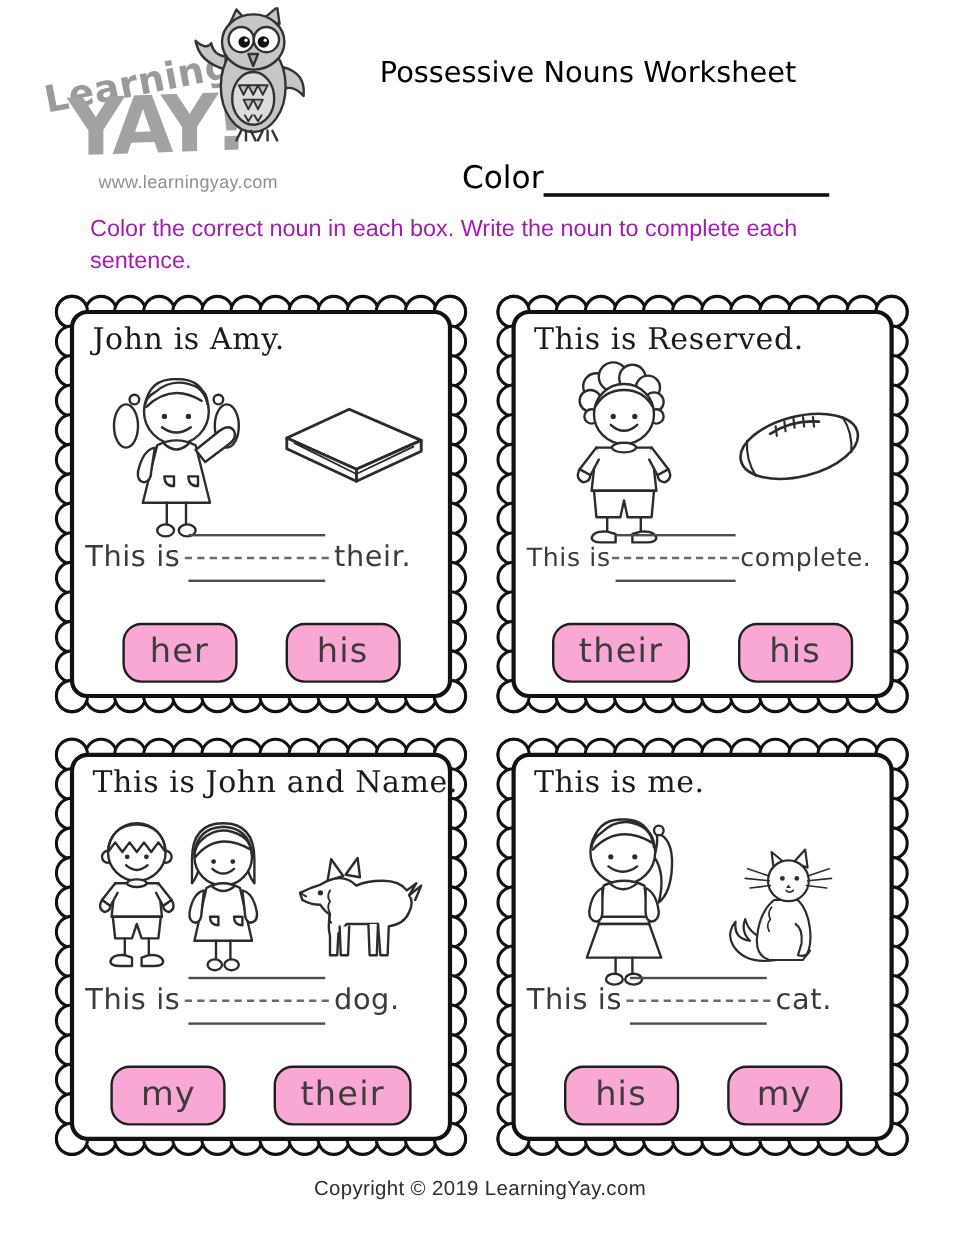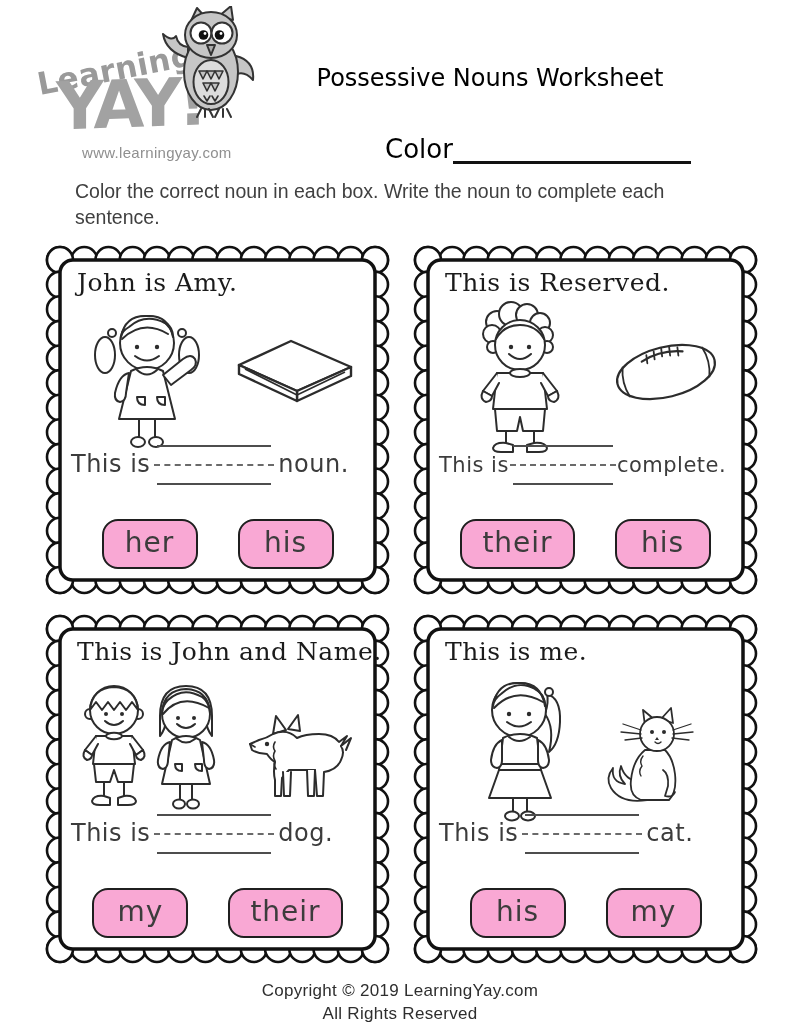--- a/index.html
+++ b/index.html
@@ -11,27 +11,27 @@
   .logo { position:absolute; left:24px; top:4px; width:250px; height:165px; }
   .logo-word1 { position:absolute; left:12px; top:46px; font-size:31px; font-weight:bold;
                 color:#9a9a9a; transform:rotate(-11deg); letter-spacing:0.5px; }
   .logo-word2 { position:absolute; left:32px; top:62px; font-size:66px; font-weight:bold;
                 color:#a2a2a2; letter-spacing:-4px; transform:rotate(-2deg) skewX(-2deg); }
   .logo-url  { position:absolute; left:58px; top:140px; font-size:15px; color:#8f8f8f;
                font-family:"Liberation Sans", sans-serif; letter-spacing:0.3px; }
   .owl { position:absolute; left:136px; top:2px; }
 
   
-  .title { position:absolute; left:300px; top:64px; width:380px; text-align:center;
+  .title { position:absolute; left:300px; top:46px; width:380px; text-align:center;
            font-size:24px; color:#000; letter-spacing:0; }
   .name-row { position:absolute; left:385px; top:134px; font-size:26px; color:#000; }
   .name-line { display:inline-block; width:238px; height:28px;
                border-bottom:3px solid #111; vertical-align:bottom; }
   .instructions { position:absolute; left:75px; top:179px; width:648px; font-size:19.5px;
-                  line-height:1.33; color:#404040; font-family:"Liberation Sans", sans-serif; }
+                  line-height:1.33; color:#a21caf; font-family:"Liberation Sans", sans-serif; }
 
   
   .card { position:absolute; width:347px; height:352px; }
   .card-1 { left:44px;  top:244px; }
   .card-2 { left:412px; top:244px; }
   .card-3 { left:44px;  top:613px; }
   .card-4 { left:412px; top:613px; }
   .scallop { position:absolute; left:0; top:0; }
   .card-content { position:absolute; left:19px; top:19px; right:19px; bottom:19px; }
   .card-heading { position:absolute; left:14px; top:5px; font-family:"DejaVu Serif", serif;
@@ -224,21 +224,21 @@
         <g fill="#fff" stroke="#2c2c2c" stroke-width="2.4" stroke-linejoin="round">
           <path d="M8,32 L60,8 L120,34 L66,58 Z"></path>
           <path d="M120,34 L120,43 L66,68 L66,58 Z"></path>
           <path d="M8,32 L8,41 L66,68 L66,58 Z"></path>
           <path d="M14,36 L66,62 L114,39" fill="none" stroke-width="1.6"></path>
         </g>
       </svg>
       <div class="sentence">
         <span class="word">This is</span>
         <span class="blank"></span>
-        <span class="word">noun.</span>
+        <span class="word">their.</span>
       </div>
       <div class="options">
         <button class="option-btn">her</button>
         <button class="option-btn">his</button>
       </div>
     </div>
   </div>
 
   <div class="card card-2">
     <svg class="scallop" width="347" height="352">
@@ -626,16 +626,15 @@
       </div>
       <div class="options">
         <button class="option-btn">his</button>
         <button class="option-btn">my</button>
       </div>
     </div>
   </div>
 
   <div class="footer">
     <div>Copyright © 2019 LearningYay.com</div>
-    <div>All Rights Reserved</div>
   </div>
 
 </div>
 
 </body></html>

